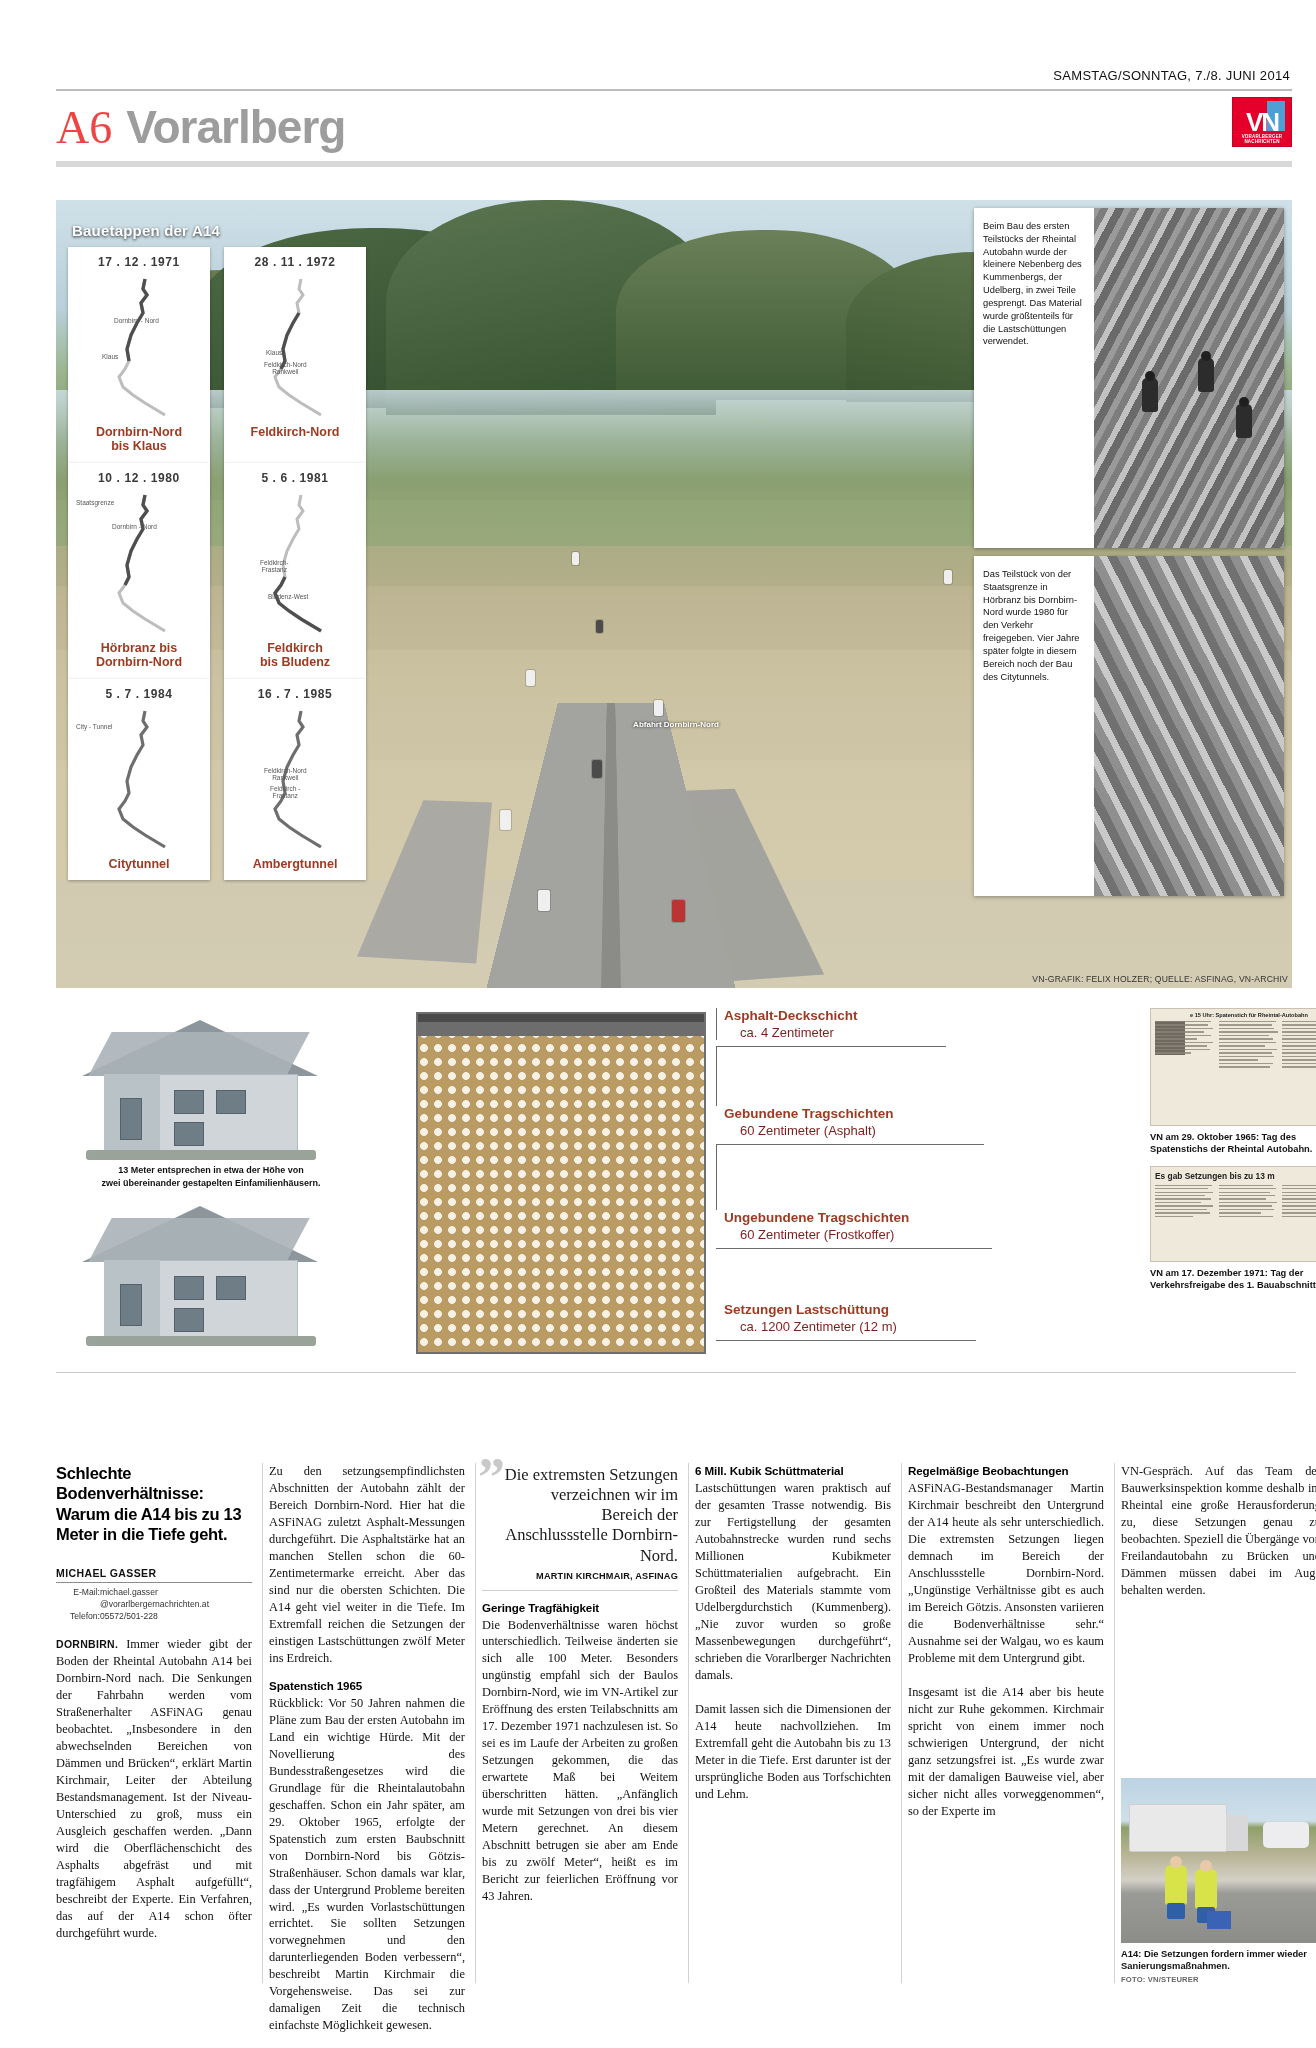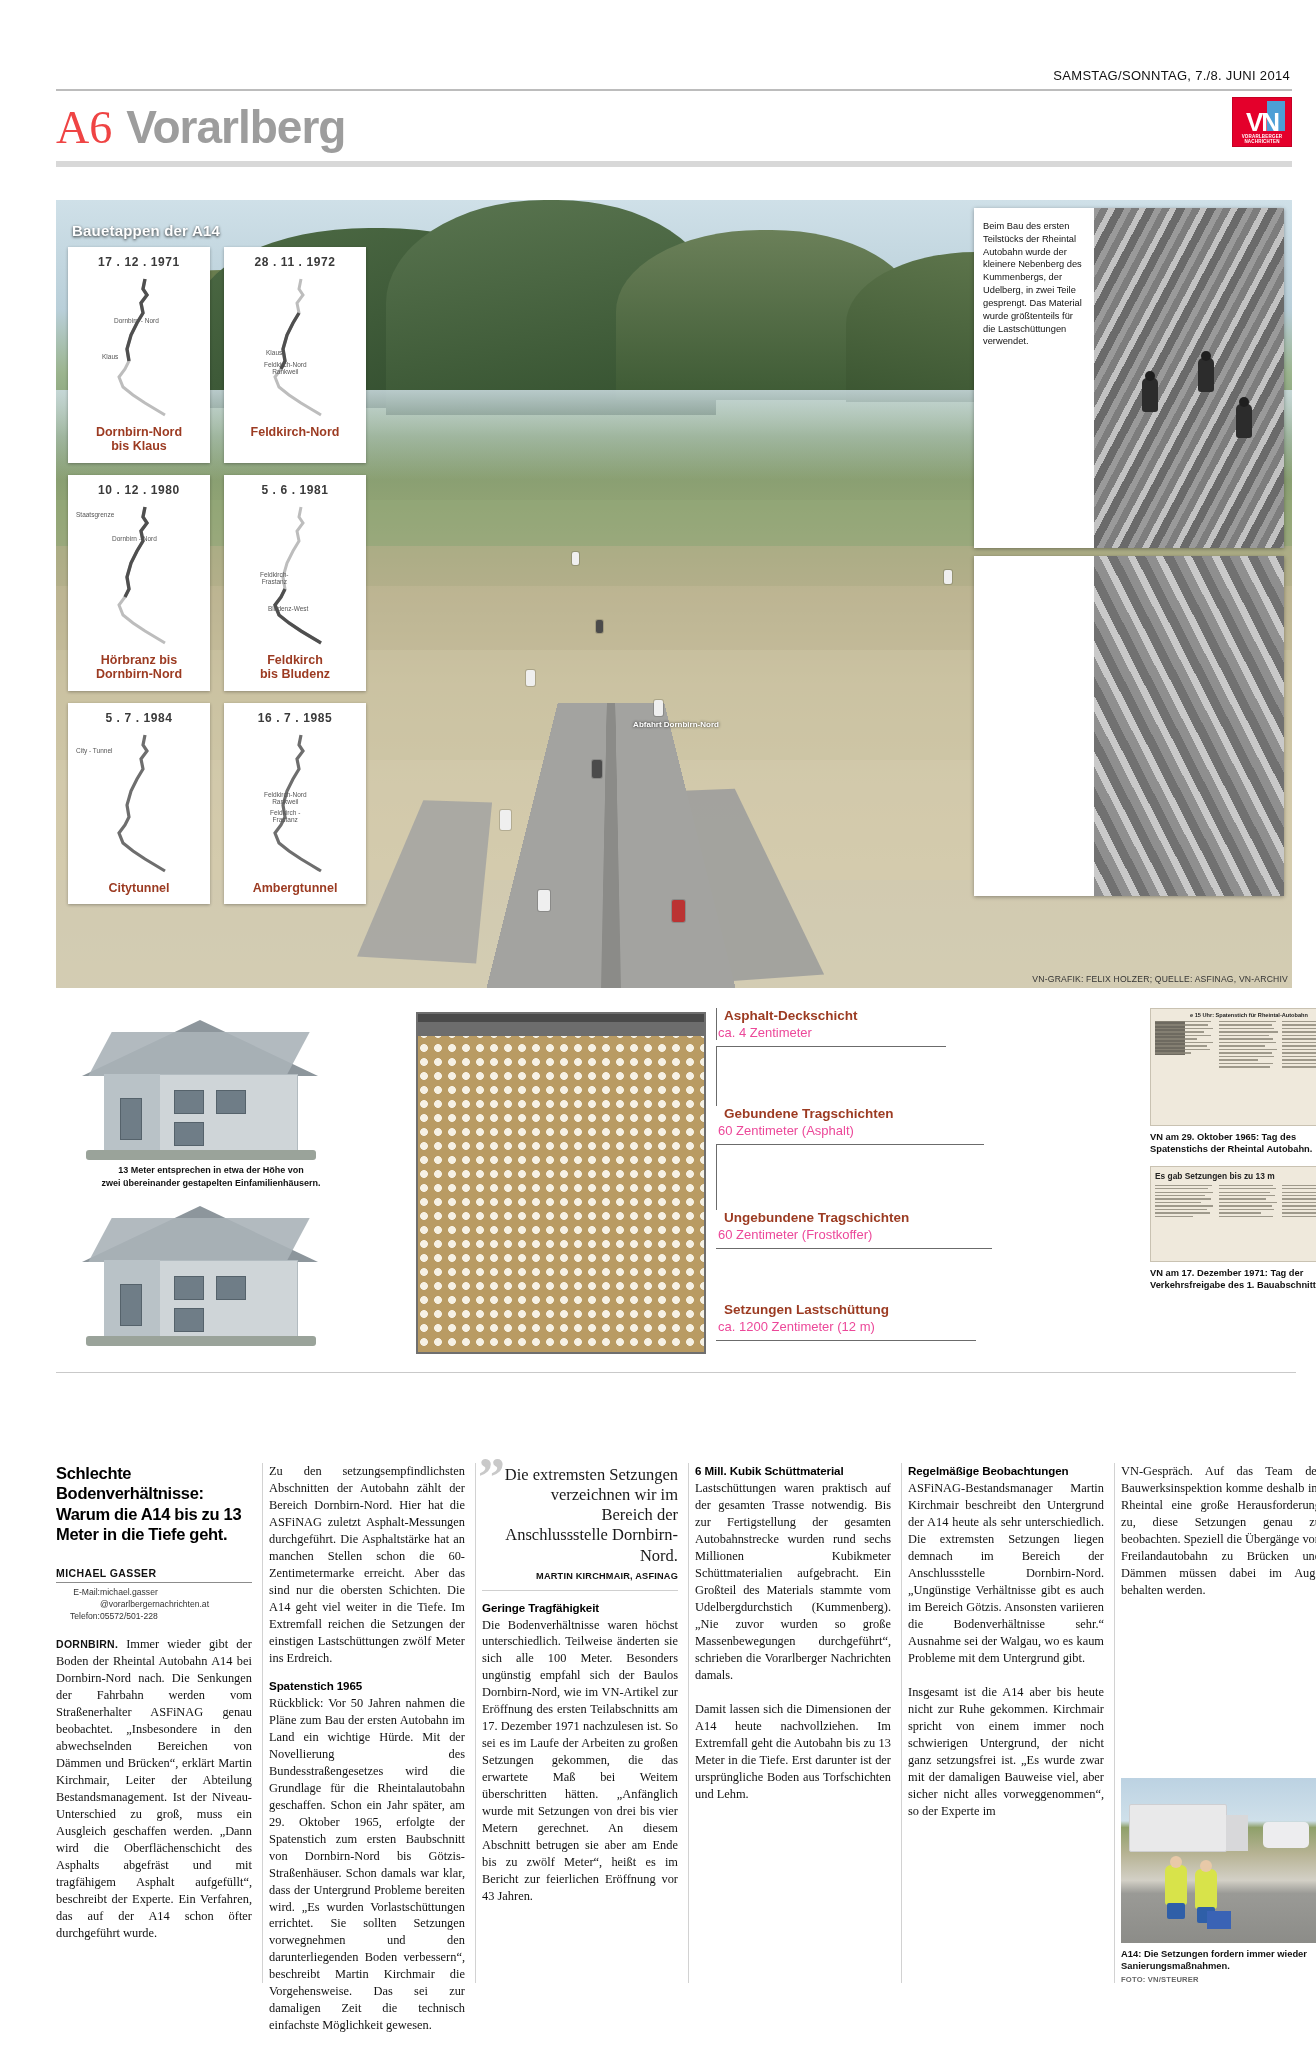--- a/index.html
+++ b/index.html
@@ -81,21 +81,21 @@
     position:absolute;color:#fff;font-size:8px;font-weight:bold;line-height:1.15;
     text-shadow:0 0 3px rgba(0,0,0,.9);text-align:center;
   }
 
   
   .stages{position:absolute;left:12px;top:22px;width:300px;}
   .stages-title{
     color:#fff;font-weight:bold;font-size:15px;letter-spacing:.2px;
     text-shadow:0 1px 3px rgba(0,0,0,.85);margin-bottom:8px;padding-left:4px;
   }
-  .stage-grid{display:grid;grid-template-columns:repeat(2,142px);gap:12px 14px;}
+  .stage-grid{display:grid;grid-template-columns:repeat(2,142px);gap:0 14px;}
   .stage-card{
     background:#fff;padding:8px 6px 9px;text-align:center;position:relative;
     box-shadow:0 1px 3px rgba(0,0,0,.3);
   }
   .stage-date{font-size:12px;font-weight:bold;color:#3a3a3a;letter-spacing:.6px;}
   .stage-map{position:relative;height:148px;margin:4px 0 4px;}
   .stage-map svg{display:block;margin:0 auto;}
   .stage-name{
     font-size:12.5px;font-weight:bold;color:#9c3b22;line-height:1.15;
   }
@@ -153,21 +153,21 @@
     background-image:radial-gradient(circle at 6px 6px,#f6f1e4 3.6px,transparent 4.2px);
     background-size:14px 14px;border:2px solid #6f6f6f;box-sizing:border-box;}
   .core-top{position:absolute;left:0;right:0;top:0;height:8px;background:#4a4a4a;}
   .core-asphalt{position:absolute;left:0;right:0;top:8px;height:14px;background:#6d6d6d;}
 
   .legend{position:absolute;left:660px;top:0;width:420px;height:350px;}
   .leg-item{position:absolute;left:0;width:410px;}
   .leg-rule{position:absolute;left:0;height:1px;background:#6b6b6b;}
   .leg-vert{position:absolute;left:0;width:1px;background:#6b6b6b;}
   .leg-t{font-size:13.5px;font-weight:bold;color:#9c3b22;line-height:1.25;padding-left:8px;}
-  .leg-s{font-size:13px;color:#ec4899;line-height:1.3;padding-left:2px;}
+  .leg-s{font-size:13px;color:#7f1d1d;line-height:1.3;padding-left:24px;}
 
   .clips{position:absolute;left:1094px;top:0;width:200px;}
   .clip{width:198px;background:#efe9dc;border:1px solid #c9c2b2;box-sizing:border-box;overflow:hidden;position:relative;}
   .clip .cl-head{font-size:5.6px;font-weight:bold;text-align:center;padding:3px 2px 1px;color:#222;}
   .clip .cl-cols{display:flex;gap:3px;padding:2px 4px 4px;}
   .cl-col{flex:1;}
   .cl-line{height:1.4px;background:#8a8577;margin-bottom:2.1px;opacity:.8;}
   .cl-photo{width:30px;height:34px;background:#6e6a60;float:left;margin:0 3px 2px 0;}
   .clip-cap{font-size:9.3px;font-weight:bold;line-height:1.32;margin:5px 0 10px;color:#111;}
 
@@ -381,20 +381,21 @@
       <div class="pc-cap">Beim Bau des ersten Teilstücks der Rheintal Autobahn wurde der kleinere Nebenberg des Kummenbergs, der Udelberg, in zwei Teile gesprengt. Das Material wurde größtenteils für die Lastschüttungen verwendet.</div>
       <div class="pc-img">
         <div class="bwphoto bw-a"></div>
         <div class="worker" style="left:48px;top:170px;"></div>
         <div class="worker" style="left:104px;top:150px;"></div>
         <div class="worker" style="left:142px;top:196px;"></div>
       </div>
     </div>
 
     <div class="photo-card pc2">
+      <div class="pc-cap">Das Teilstück von der Staatsgrenze in Hörbranz bis Dornbirn-Nord wurde 1980 für den Verkehr freigegeben. Vier Jahre später folgte in diesem Bereich noch der Bau des Citytunnels.</div>
       <div class="pc-img">
         <div class="bwphoto bw-b"></div>
       </div>
     </div>
 
     <div class="graf-credit" style="bottom:4px;">VN-GRAFIK: FELIX HOLZER; QUELLE: ASFINAG, VN-ARCHIV</div>
   </div>
 
   <div class="xsec">
 

